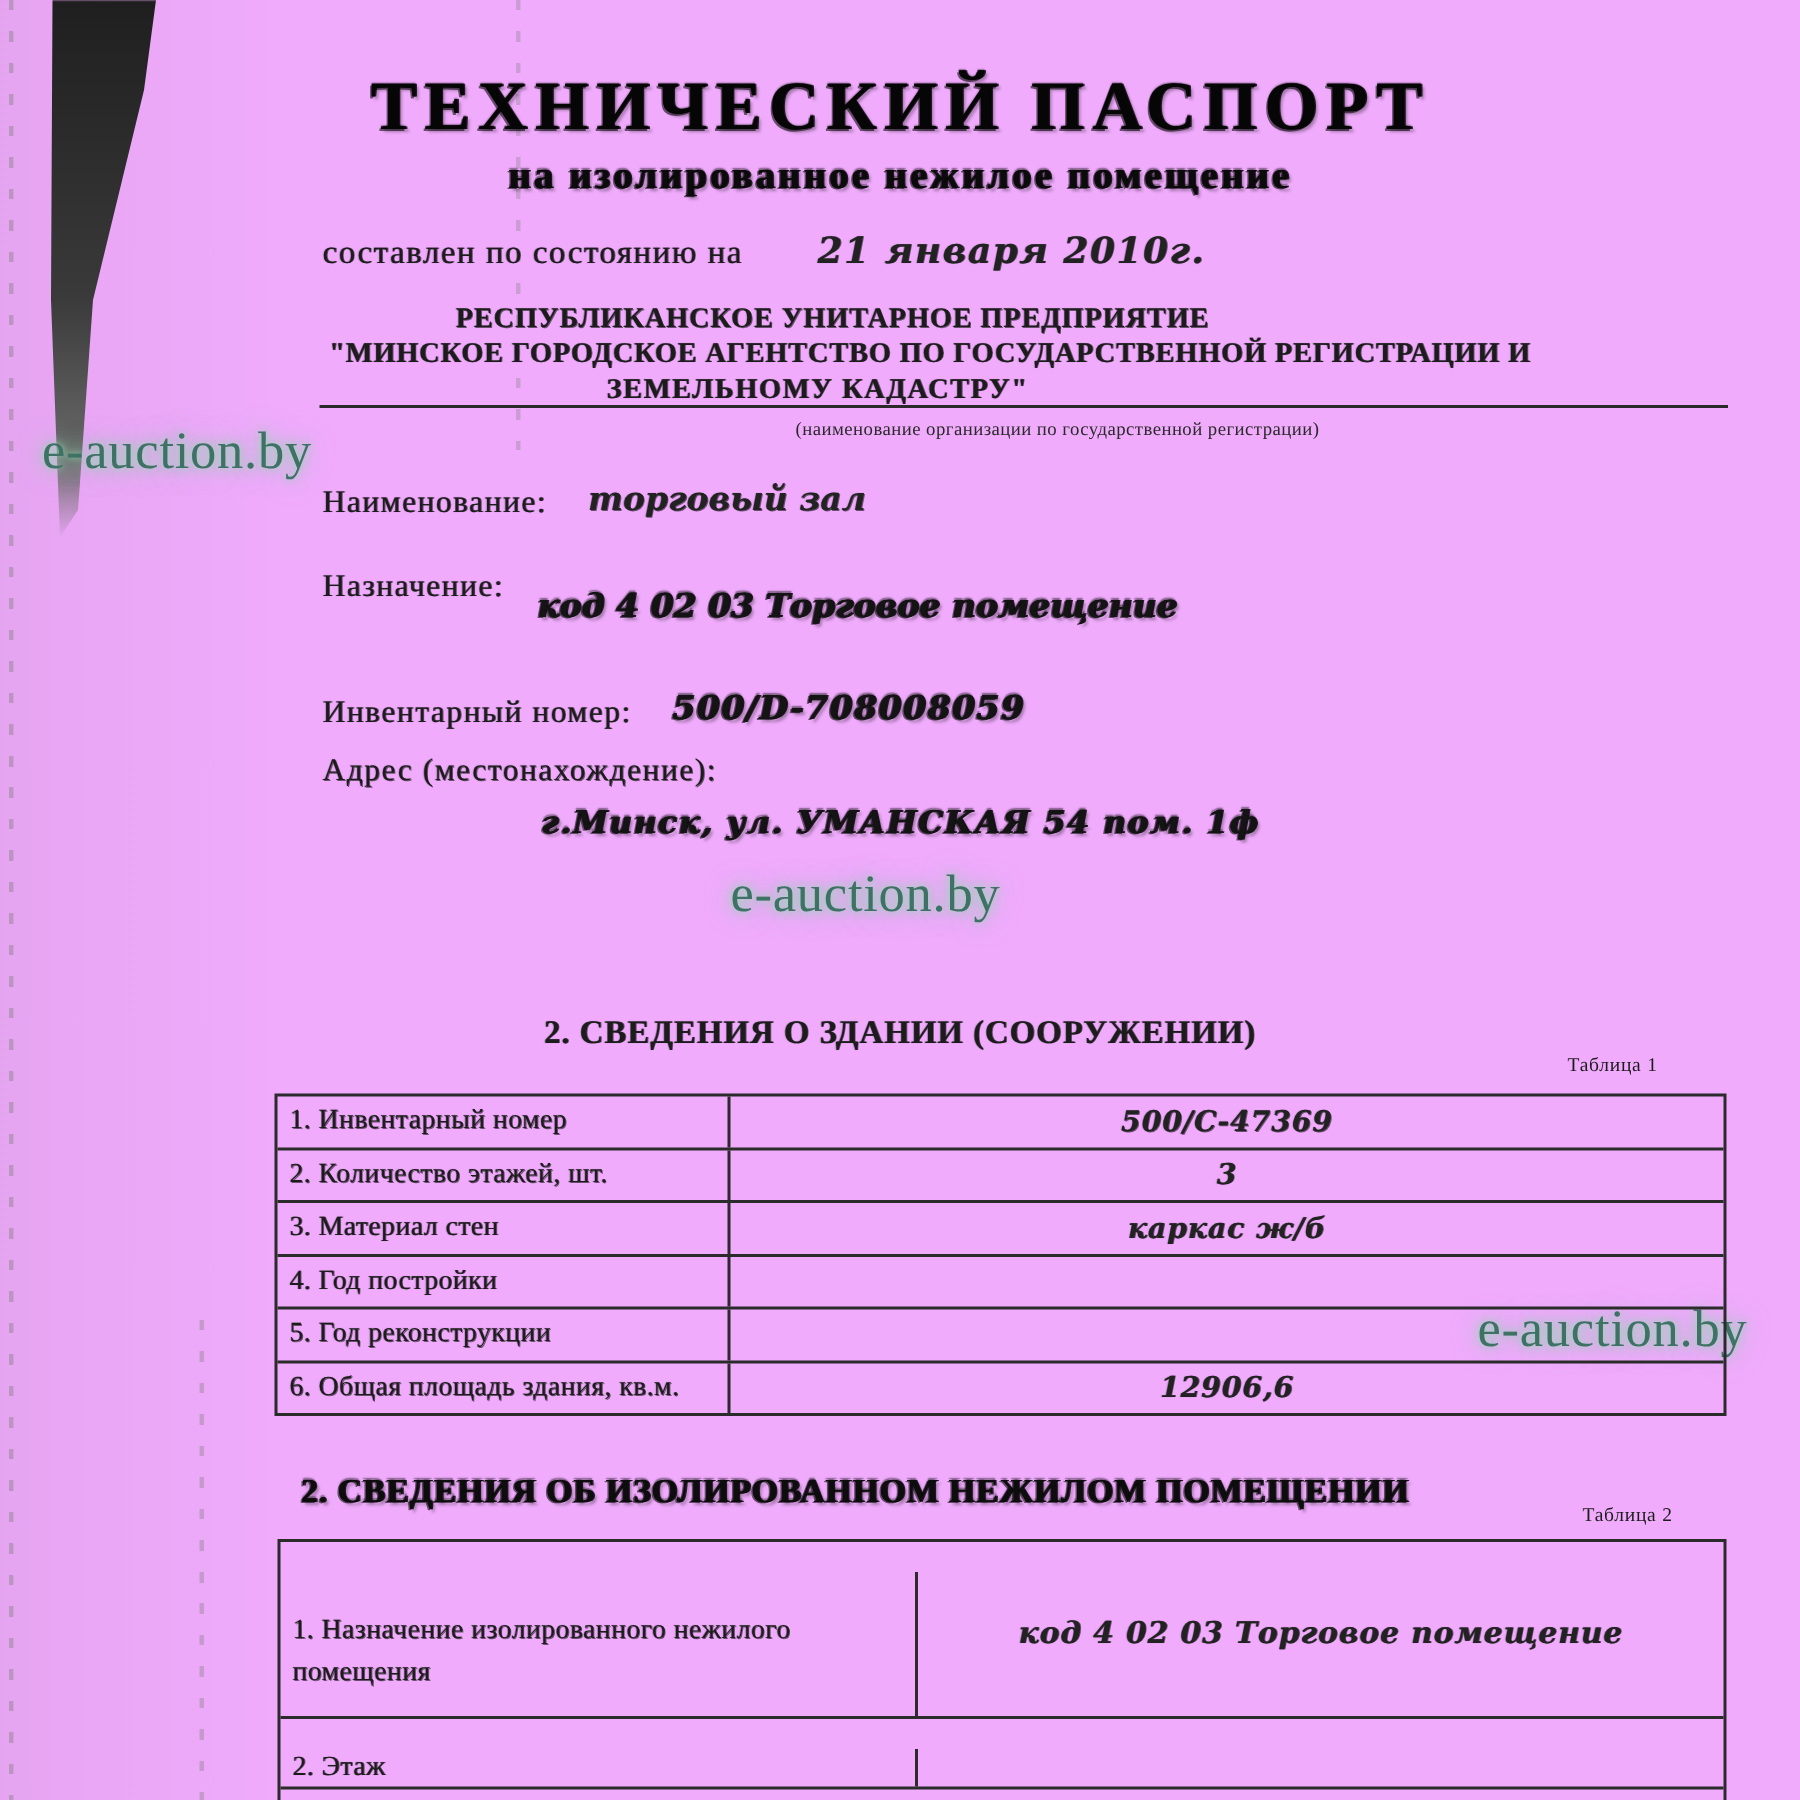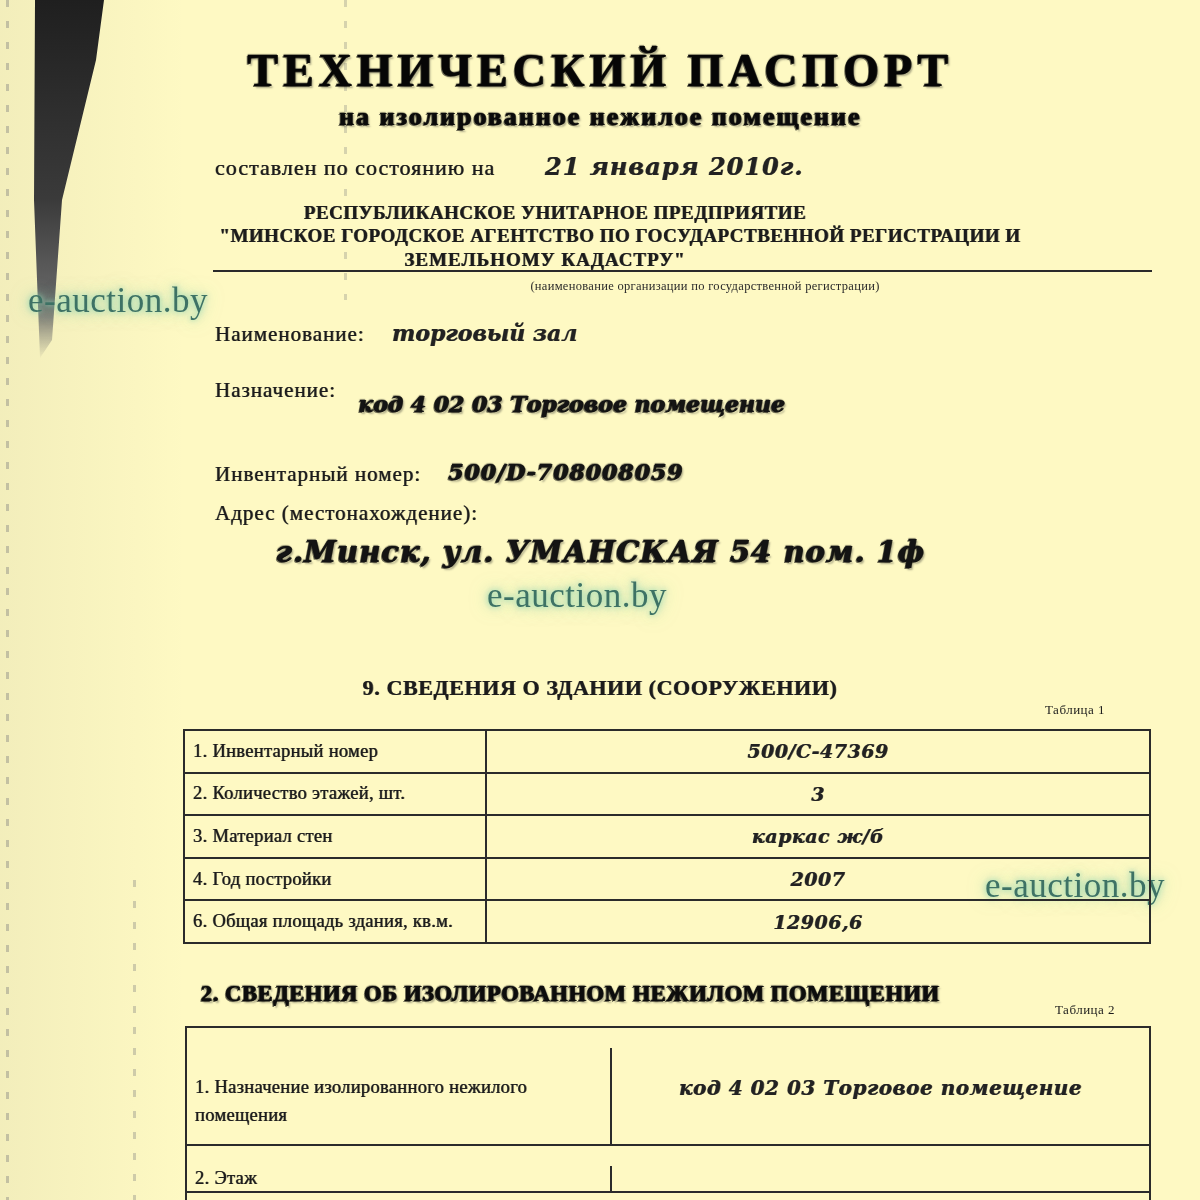--- a/index.html
+++ b/index.html
@@ -1,18 +1,18 @@
 <!DOCTYPE html>
 <html><head>
 <meta charset="utf-8">
 <style>
   html,body{margin:0;padding:0;background:#e8e8e8;}
   #page{
     position:relative;width:1200px;height:1200px;margin:0 auto;
-    background:#fef9c3;overflow:hidden;
+    background:#f0abfc;overflow:hidden;
     font-family:"Liberation Serif", serif;color:#1c1c1c;
   }
   
   #page::before{
     content:"";position:absolute;left:0;top:0;width:220px;height:100%;
     background:linear-gradient(90deg,rgba(60,60,60,.06),rgba(60,60,60,0) 85%);
     pointer-events:none;
   }
   .abs{position:absolute;}
   .centered{left:0;width:100%;text-align:center;}
@@ -55,21 +55,21 @@
   .org-caption{top:279px;left:105px;font-size:12.5px;letter-spacing:.3px;color:#2a2a2a;}
 
   .field-label{font-size:21px;letter-spacing:1px;}
   .fl-name{top:322px;left:215px;}
   .fv-name{top:320px;left:392px;font-size:22px;}
   .fl-purpose{top:378px;left:215px;}
   .fv-purpose{top:391px;left:358px;font-size:22px;}
   .fl-inv{top:462px;left:215px;}
   .fv-inv{top:459px;left:448px;font-size:22px;letter-spacing:1px;}
   .fl-addr{top:501px;left:215px;}
-  .fv-addr{top:535px;left:0;width:100%;text-align:center;font-size:29px;letter-spacing:1px;}
+  .fv-addr{top:535px;left:0;width:100%;text-align:center;font-size:21px;letter-spacing:1px;}
 
   .watermark{
     font-family:"Liberation Serif", serif;font-size:35px;color:#3e7265;
     text-shadow:0 0 5px rgba(150,215,180,.95),0 0 11px rgba(150,215,180,.8),0 0 18px rgba(150,215,180,.55);
     letter-spacing:.5px;
   }
   #wm-1{top:281px;left:28px;}
   #wm-2{top:576px;left:487px;}
   #wm-3{top:866px;left:985px;}
 
@@ -139,39 +139,42 @@
 
   <div class="abs field-label fl-purpose distress-med">Назначение:</div>
   <div class="abs script-val fv-purpose distress-strong">код 4 02 03 Торговое помещение</div>
 
   <div class="abs field-label fl-inv distress-med">Инвентарный номер:</div>
   <div class="abs script-val fv-inv distress-strong">500/D-708008059</div>
 
   <div class="abs field-label fl-addr distress-med">Адрес (местонахождение):</div>
   <div class="abs script-val fv-addr distress-strong">г.Минск, ул. УМАНСКАЯ 54 пом. 1ф</div>
 
-  <div class="abs centered sec-heading sec1-heading distress-med">9. СВЕДЕНИЯ О ЗДАНИИ (СООРУЖЕНИИ)</div>
+  <div class="abs centered sec-heading sec1-heading distress-med">2. СВЕДЕНИЯ О ЗДАНИИ (СООРУЖЕНИИ)</div>
   <div class="abs tbl-caption cap1">Таблица 1</div>
 
   <div class="scan-table" id="table-1">
     <div class="t-row">
       <div class="t-label distress-med">1. Инвентарный номер</div>
       <div class="t-value script-val distress-med">500/C-47369</div>
     </div>
     <div class="t-row">
       <div class="t-label distress-med">2. Количество этажей, шт.</div>
       <div class="t-value script-val distress-med">3</div>
     </div>
     <div class="t-row">
       <div class="t-label distress-med">3. Материал стен</div>
       <div class="t-value script-val distress-med">каркас ж/б</div>
     </div>
     <div class="t-row">
       <div class="t-label distress-med">4. Год постройки</div>
-      <div class="t-value script-val distress-med">2007</div>
+    </div>
+    <div class="t-row">
+      <div class="t-label distress-med">5. Год реконструкции</div>
+      <div class="t-value script-val distress-med"></div>
     </div>
     <div class="t-row">
       <div class="t-label distress-med">6. Общая площадь здания, кв.м.</div>
       <div class="t-value script-val distress-med">12906,6</div>
     </div>
   </div>
 
   <div class="abs centered sec-heading sec2-heading distress-strong">2. СВЕДЕНИЯ ОБ ИЗОЛИРОВАННОМ НЕЖИЛОМ ПОМЕЩЕНИИ</div>
   <div class="abs tbl-caption cap2">Таблица 2</div>
 

